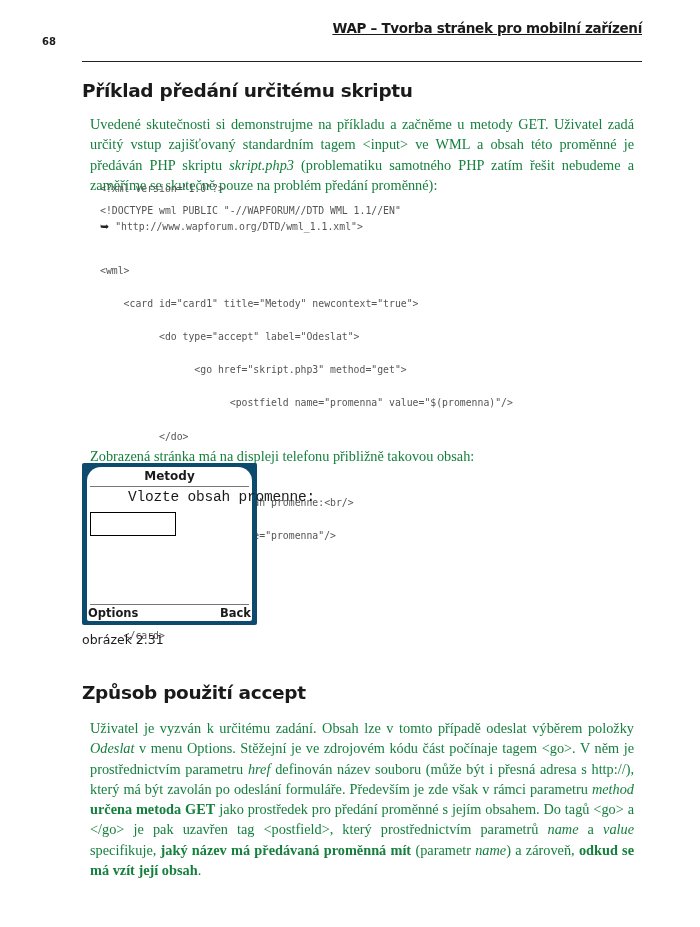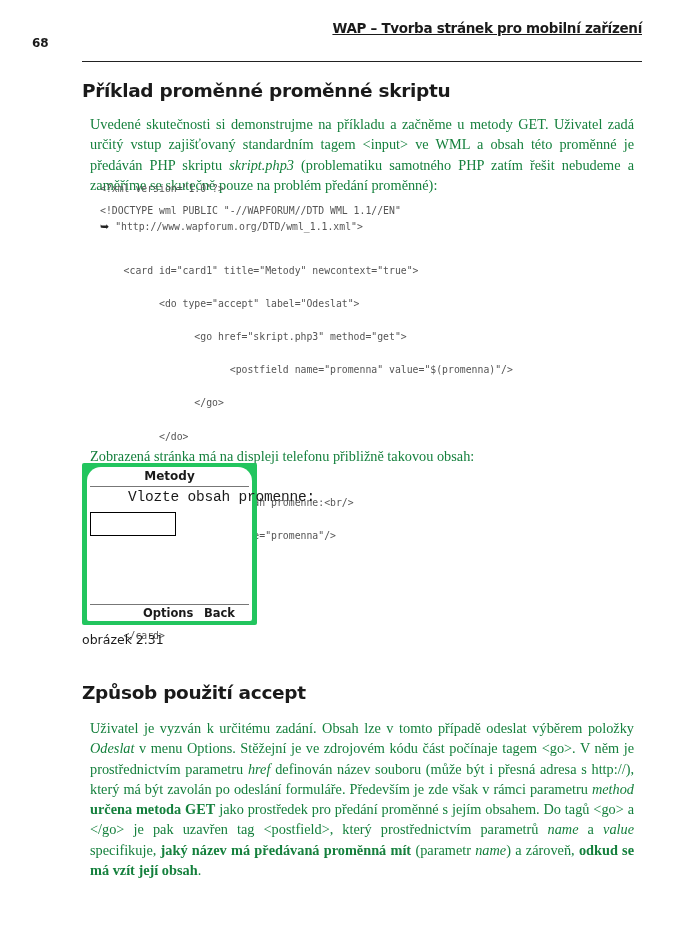--- a/index.html
+++ b/index.html
@@ -1,63 +1,63 @@
 <!DOCTYPE html>
 <html><head>
 <meta charset="utf-8">
 <style>
   html, body { margin: 0; padding: 0; background: #ffffff; }
   body { width: 700px; height: 927px; position: relative; overflow: hidden; color: #1a1a1a; }
-  .page-number { position: absolute; left: 32px; top: 36px; font-family: "DejaVu Sans", sans-serif; font-weight: bold; font-size: 12px; }
+  .page-number { position: absolute; left: 42px; top: 36px; font-family: "DejaVu Sans", sans-serif; font-weight: bold; font-size: 10px; }
   .running-header { position: absolute; right: 58px; top: 20px; font-family: "DejaVu Sans", sans-serif; font-weight: bold; font-size: 13.5px; letter-spacing: -0.3px; text-decoration: underline; }
   .header-rule { position: absolute; left: 82px; right: 58px; top: 61px; height: 0; border-top: 1.5px solid #222; }
   .content { position: absolute; left: 82px; width: 560px; }
   h2 { font-family: "DejaVu Sans", sans-serif; font-weight: bold; font-size: 18.5px; margin: 0; letter-spacing: -0.3px; }
   p.body { font-family: "Liberation Serif", serif; font-size: 14.3px; line-height: 20.3px; margin: 8px; text-align: justify; color: #15803d; }
   p.body i { font-style: italic; }
   .code { font-family: "DejaVu Sans Mono", monospace; font-size: 9.8px; color: #555; white-space: pre; line-height: 16.6px; }
   .code-block { position: absolute; left: 100px; }
   .arrow { font-family: "DejaVu Sans", sans-serif; color: #222; font-size: 11px; }
-  .phone { position: absolute; left: 82px; top: 463px; width: 175px; height: 162px; background: #22c55e; border-radius: 2px; }
+  .phone { position: absolute; left: 82px; top: 463px; width: 175px; height: 162px; background: #0c4a6e; border-radius: 2px; }
   .phone-screen { position: absolute; left: 5px; top: 4px; right: 5px; bottom: 4px; background: #fff; border-radius: 14px 14px 2px 2px; }
   .phone-title { position: absolute; top: 2px; left: 0; right: 0; text-align: center; font-family: "DejaVu Sans", sans-serif; font-weight: bold; font-size: 12px; }
   .phone-title-rule { position: absolute; top: 19px; left: 3px; right: 3px; border-top: 1.5px solid #777; }
   .phone-prompt { position: absolute; top: 22px; left: 18px; font-family: Liberation Mono, monospace; font-size: 14.5px; letter-spacing: -0.2px; white-space: nowrap; margin-left: 23px; }
   .phone-input { position: absolute; top: 45px; left: 3px; width: 84px; height: 22px; border: 1.5px solid #000; background: #fff; }
   .phone-soft-rule { position: absolute; bottom: 16px; left: 3px; right: 3px; border-top: 1.5px solid #777; }
   .phone-softkey { position: absolute; bottom: 1px; font-family: "DejaVu Sans", sans-serif; font-weight: bold; font-size: 11.5px; }
-  .softkey-left { left: 13px; padding-left: 43px; }
-  .softkey-right { right: 17px; }
+  .softkey-left { left: 1px; }
+  .softkey-right { right: 1px; }
   .caption { position: absolute; left: 82px; top: 632px; font-family: "DejaVu Sans", sans-serif; font-size: 12.5px; text-align: center; }
 </style>
 </head>
 <body>
 
 <div class="page-number">68</div>
 <div class="running-header">WAP – Tvorba stránek pro mobilní zařízení</div>
 <div class="header-rule"></div>
 
 <div class="content" style="top:80px;">
-  <h2>Příklad proměnné proměnné skriptu</h2>
+  <h2>Příklad předání určitému skriptu</h2>
 </div>
 
 <div class="content" style="top:106px;">
   <p class="body"><span>Uvedené skutečnosti si demonstrujme na příkladu a začněme u metody GET. Uživatel zadá určitý vstup zajišťovaný standardním tagem &lt;input&gt; ve WML a obsah této proměnné je předáván PHP skriptu </span><i>skript.php3</i><span> (problematiku samotného PHP zatím řešit nebudeme a zaměříme se skutečně pouze na problém předání proměnné):</span></p>
 </div>
 
 <div class="code-block code" style="top:181px;">&lt;?xml version="1.0"?&gt;</div>
 <div class="code-block code" style="top:203px;">&lt;!DOCTYPE wml PUBLIC "-//WAPFORUM//DTD WML 1.1//EN"</div>
 <div class="code-block code" style="top:219px;"><span class="arrow">➥</span> <span>"http://www.wapforum.org/DTD/wml_1.1.xml"&gt;</span></div>
 
 <div class="code-block code" style="top:246px;">
+<div>&lt;wml&gt;</div>
 <div>    &lt;card id="card1" title="Metody" newcontext="true"&gt;</div>
 <div>          &lt;do type="accept" label="Odeslat"&gt;</div>
 <div>                &lt;go href="skript.php3" method="get"&gt;</div>
 <div>                      &lt;postfield name="promenna" value="$(promenna)"/&gt;</div>
-<div>                &lt;/go&gt;</div>
 <div>          &lt;/do&gt;</div>
 <div>          &lt;p&gt;</div>
 <div>                Vlozte obsah promenne:&lt;br/&gt;</div>
 <div>                &lt;input name="promenna"/&gt;</div>
 <div>          &lt;/p&gt;</div>
 <div>&lt;/wml&gt;</div>
 <div>    &lt;/card&gt;</div>
 </div>
 
 <div class="content" style="top:438px;">

